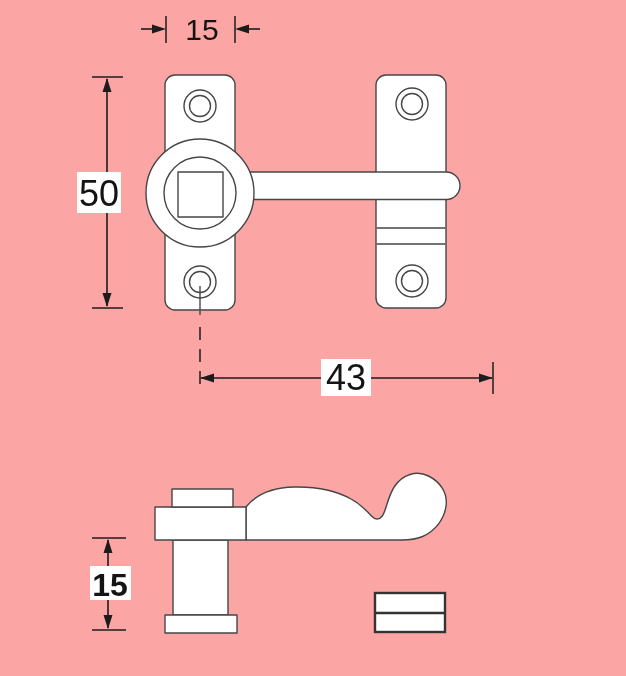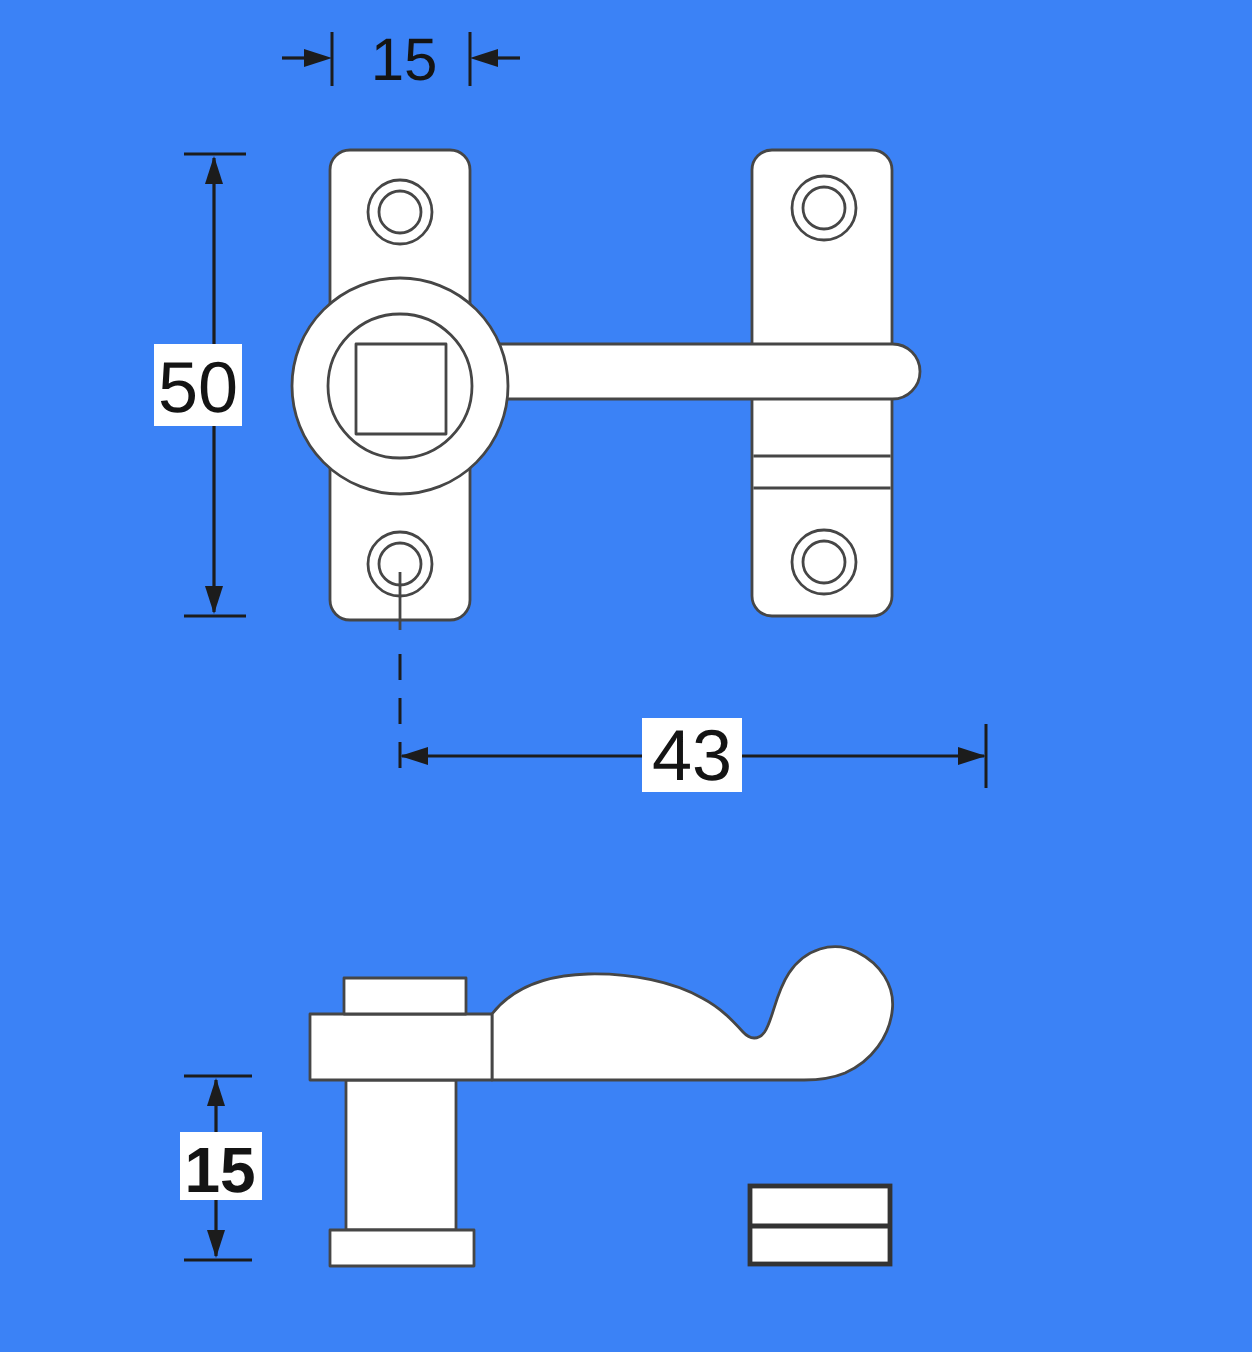--- a/index.html
+++ b/index.html
@@ -1,19 +1,19 @@
 <!DOCTYPE html>
 <html><head>
 <meta charset="utf-8">
 <style>
   html,body { margin:0; padding:0; background:#ffffff; }
   .canvas {
     position:relative;
     width:626px; height:676px;
-    background:#3b82f6;
+    background:#fca5a5;
     font-family:"Liberation Sans", sans-serif;
     overflow:hidden;
   }
   svg { display:block; }
   .part      { fill:#ffffff; stroke:#464646; stroke-width:1.4; stroke-linejoin:round; }
   .part-open { fill:none;    stroke:#464646; stroke-width:1.4; stroke-linejoin:round; }
   .pline     { stroke:#464646; stroke-width:1.4; fill:none; }
   .thick     { fill:#ffffff; stroke:#333333; stroke-width:2.4; stroke-linejoin:miter; }
   .thickline { stroke:#333333; stroke-width:2.4; fill:none; }
   .dim       { stroke:#1c1c1c; stroke-width:1.6; fill:none; }

